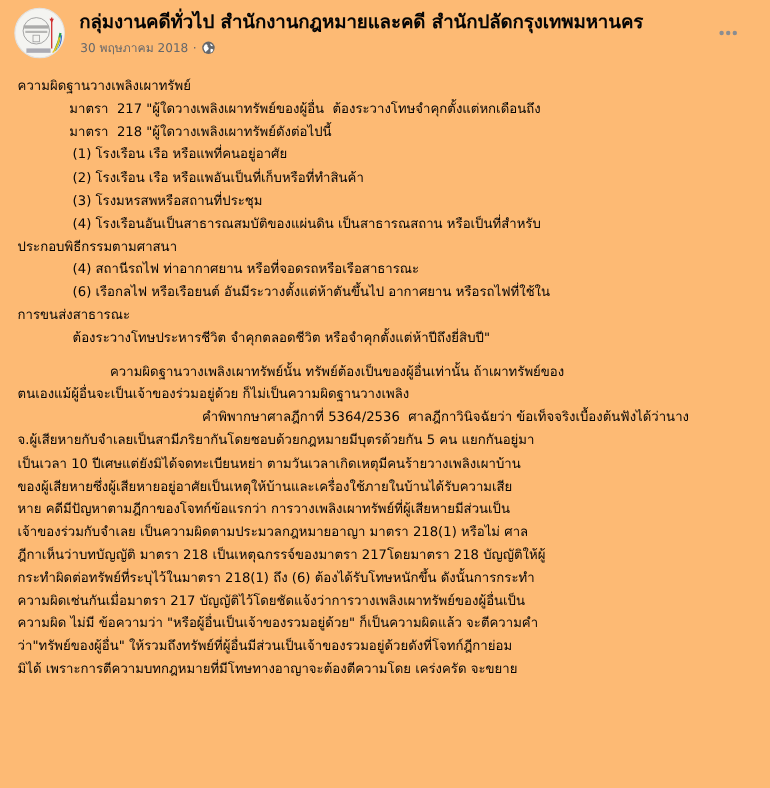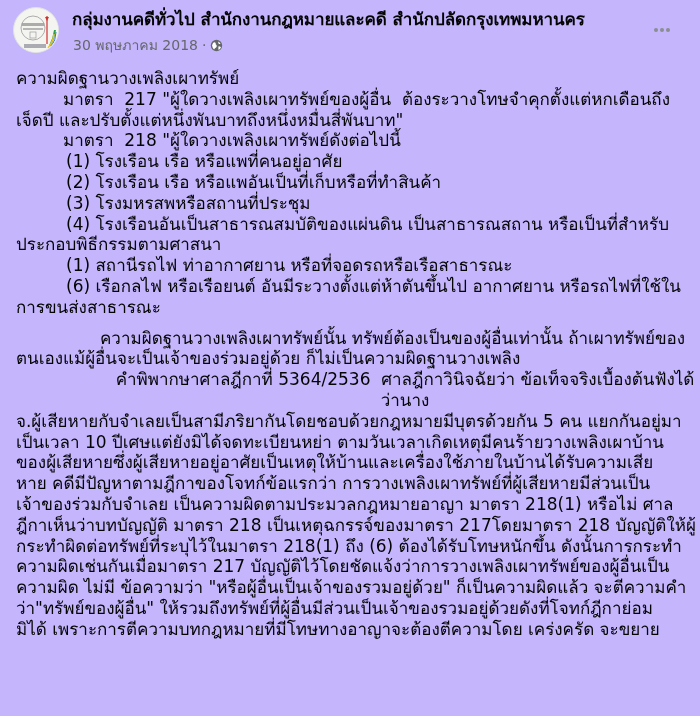--- a/index.html
+++ b/index.html
@@ -11,21 +11,21 @@
       overflow: hidden;
     }
     body {
       font-family: "DejaVu Sans", "Liberation Sans", sans-serif;
       color: #050505;
     }
     .post {
       position: relative;
       width: 700px;
       height: 716px;
-      background: #c4b5fd;
+      background: #fdba74;
     }
     .post-header {
       position: absolute;
       left: 0;
       top: 0;
       width: 700px;
       height: 62px;
     }
     .avatar {
       position: absolute;
@@ -47,21 +47,21 @@
       font-size: 17px;
       font-weight: bold;
       color: #050505;
       white-space: nowrap;
       letter-spacing: -0.1px;
     }
     .meta-line {
       position: absolute;
       left: 73px;
       top: 34px;
-      font-size: 14px;
+      font-size: 11px;
       color: #65676b;
       white-space: nowrap;
       display: flex;
       align-items: center;
     }
     .meta-line .sep { margin: 0 4px; }
     .globe-icon {
       display: inline-block;
       width: 13px;
       height: 13px;
@@ -82,21 +82,21 @@
       height: 4px;
       border-radius: 50%;
       background: #8a8d91;
       margin: 0 1px;
     }
     .post-body {
       position: absolute;
       left: 16px;
       top: 68px;
       width: 680px;
-      font-size: 17px;
+      font-size: 12px;
       line-height: 20.8px;
       color: #050505;
     }
     .post-body p {
       margin: 0;
       white-space: pre-wrap;
     }
     .ind1 { padding-left: 47px; }
     .ind2 { padding-left: 50px; }
     .ind-para { padding-left: 84px; }
@@ -139,30 +139,30 @@
     <div class="more-button">
       <span class="dot"></span>
       <span class="dot"></span>
       <span class="dot"></span>
     </div>
   </div>
 
   <div class="post-body">
     <p>ความผิดฐานวางเพลิงเผาทรัพย์</p>
     <p class="ind1">มาตรา  217 "ผู้ใดวางเพลิงเผาทรัพย์ของผู้อื่น  ต้องระวางโทษจำคุกตั้งแต่หกเดือนถึง</p>
-    <p>เจ็ดปี และปรับตั้งแต่หนึ่งพันบาทถึงหนึ่งหมื่นสี่พันบาท"</p>
     <p class="ind1">มาตรา  218 "ผู้ใดวางเพลิงเผาทรัพย์ดังต่อไปนี้</p>
     <p class="ind2">(1) โรงเรือน เรือ หรือแพที่คนอยู่อาศัย</p>
     <p class="ind2">(2) โรงเรือน เรือ หรือแพอันเป็นที่เก็บหรือที่ทำสินค้า</p>
     <p class="ind2">(3) โรงมหรสพหรือสถานที่ประชุม</p>
     <p class="ind2">(4) โรงเรือนอันเป็นสาธารณสมบัติของแผ่นดิน เป็นสาธารณสถาน หรือเป็นที่สำหรับ</p>
     <p>ประกอบพิธีกรรมตามศาสนา</p>
-    <p class="ind2">(1) สถานีรถไฟ ท่าอากาศยาน หรือที่จอดรถหรือเรือสาธารณะ</p>
+    <p class="ind2">(4) สถานีรถไฟ ท่าอากาศยาน หรือที่จอดรถหรือเรือสาธารณะ</p>
     <p class="ind2">(6) เรือกลไฟ หรือเรือยนต์ อันมีระวางตั้งแต่ห้าตันขึ้นไป อากาศยาน หรือรถไฟที่ใช้ใน</p>
     <p>การขนส่งสาธารณะ</p>
+    <p class="ind2">ต้องระวางโทษประหารชีวิต จำคุกตลอดชีวิต หรือจำคุกตั้งแต่ห้าปีถึงยี่สิบปี"</p>
     <div class="gap"></div>
     <p class="ind-para">ความผิดฐานวางเพลิงเผาทรัพย์นั้น ทรัพย์ต้องเป็นของผู้อื่นเท่านั้น ถ้าเผาทรัพย์ของ</p>
     <p>ตนเองแม้ผู้อื่นจะเป็นเจ้าของร่วมอยู่ด้วย ก็ไม่เป็นความผิดฐานวางเพลิง</p>
     <p class="ind-para2">คำพิพากษาศาลฎีกาที่ 5364/2536  ศาลฎีกาวินิจฉัยว่า ข้อเท็จจริงเบื้องต้นฟังได้ว่านาง</p>
     <p>จ.ผู้เสียหายกับจำเลยเป็นสามีภริยากันโดยชอบด้วยกฎหมายมีบุตรด้วยกัน 5 คน แยกกันอยู่มา</p>
     <p>เป็นเวลา 10 ปีเศษแต่ยังมิได้จดทะเบียนหย่า ตามวันเวลาเกิดเหตุมีคนร้ายวางเพลิงเผาบ้าน</p>
     <p>ของผู้เสียหายซึ่งผู้เสียหายอยู่อาศัยเป็นเหตุให้บ้านและเครื่องใช้ภายในบ้านได้รับความเสีย</p>
     <p>หาย คดีมีปัญหาตามฎีกาของโจทก์ข้อแรกว่า การวางเพลิงเผาทรัพย์ที่ผู้เสียหายมีส่วนเป็น</p>
     <p>เจ้าของร่วมกับจำเลย เป็นความผิดตามประมวลกฎหมายอาญา มาตรา 218(1) หรือไม่ ศาล</p>
     <p>ฎีกาเห็นว่าบทบัญญัติ มาตรา 218 เป็นเหตุฉกรรจ์ของมาตรา 217โดยมาตรา 218 บัญญัติให้ผู้</p>

